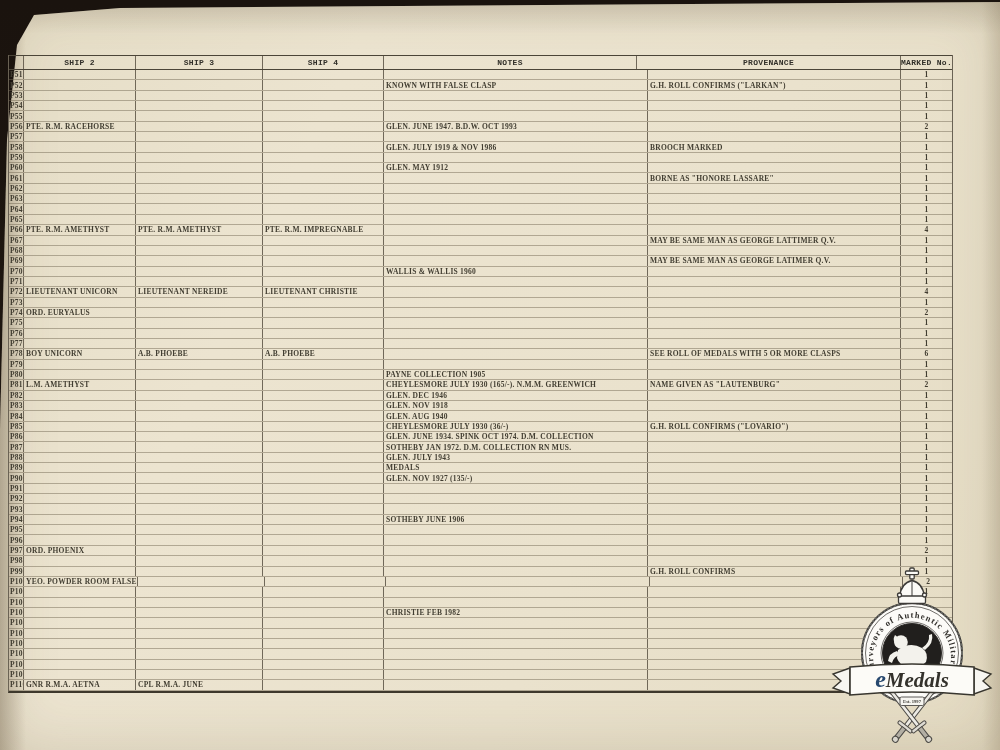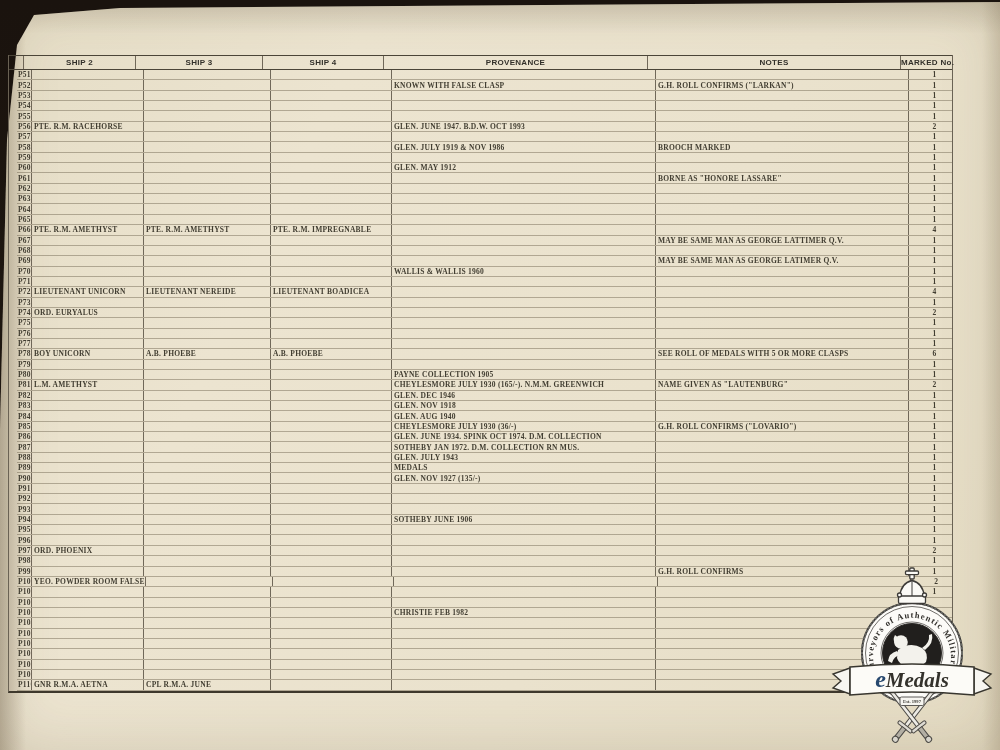--- a/index.html
+++ b/index.html
@@ -15,24 +15,24 @@
   .page-shade-right{position:absolute;right:0;top:0;bottom:0;width:18px;
         background:linear-gradient(270deg,rgba(95,75,45,.16),rgba(95,75,45,0));}
   .page-shade-top{position:absolute;left:0;right:0;top:0;height:34px;
         background:linear-gradient(180deg,rgba(60,45,22,.14),rgba(60,45,22,0));}
 
   .rolltable{position:absolute;left:8px;top:55px;width:943px;
         border-left:1px solid #6a6254;border-right:1px solid #6a6254;
         border-bottom:2.5px solid #3e382c;color:#3c382e;}
   .t-head{display:flex;height:15px;box-sizing:border-box;
         border-top:1.5px solid #4b4538;border-bottom:1.5px solid #4b4538;
-        font-family:Liberation Sans, sans-serif;font-weight:bold;font-size:8px;
+        font-family:Liberation Mono, monospace;font-weight:bold;font-size:8px;
         letter-spacing:.3px;color:#32302a;}
   .t-head .c{align-items:center;justify-content:center;padding:0;}
-  .t-body{display:block;margin-left:8px;}
+  .t-body{display:block;}
   .t-row{display:flex;height:10.35px;box-sizing:border-box;
         border-bottom:1px solid rgba(112,102,82,.48);}
   .c{display:flex;align-items:center;box-sizing:border-box;height:100%;
         white-space:nowrap;overflow:visible;padding-left:2px;
         border-right:1px solid rgba(90,82,68,.85);}
   .c.label {flex:0 0 15px;font-size:5px;color:#5d5745;overflow:hidden;padding-left:1px;letter-spacing:0;}
   .c.ship2 {flex:0 0 112px;}
   .c.ship3 {flex:0 0 127px;}
   .c.ship4 {flex:0 0 121px;}
   .c.prov  {flex:0 0 264px;}
@@ -51,22 +51,22 @@
     <div class="page-shade-right"></div>
     <div class="page-shade-top"></div>
   </div>
 
   <div class="rolltable">
     <div class="t-head">
       <div class="c label"></div>
       <div class="c ship2">SHIP 2</div>
       <div class="c ship3">SHIP 3</div>
       <div class="c ship4">SHIP 4</div>
+      <div class="c notes">NOTES</div>
       <div class="c prov">PROVENANCE</div>
-      <div class="c notes">NOTES</div>
       <div class="c clasp">MARKED No.</div>
     </div>
     <div class="t-body" id="t-body">
     <div class="t-row">
       <div class="c label">P51</div>
       <div class="c ship2"></div>
       <div class="c ship3"></div>
       <div class="c ship4"></div>
       <div class="c prov"></div>
       <div class="c notes"></div>
@@ -270,21 +270,21 @@
       <div class="c ship4"></div>
       <div class="c prov"></div>
       <div class="c notes"></div>
       <div class="c clasp">1</div>
     </div>
 
     <div class="t-row">
       <div class="c label">P72</div>
       <div class="c ship2">LIEUTENANT UNICORN</div>
       <div class="c ship3">LIEUTENANT NEREIDE</div>
-      <div class="c ship4">LIEUTENANT BOADICEA</div>
+      <div class="c ship4">LIEUTENANT CHRISTIE</div>
       <div class="c prov"></div>
       <div class="c notes"></div>
       <div class="c clasp">4</div>
     </div>
 
     <div class="t-row">
       <div class="c label">P73</div>
       <div class="c ship2"></div>
       <div class="c ship3"></div>
       <div class="c ship4"></div>

